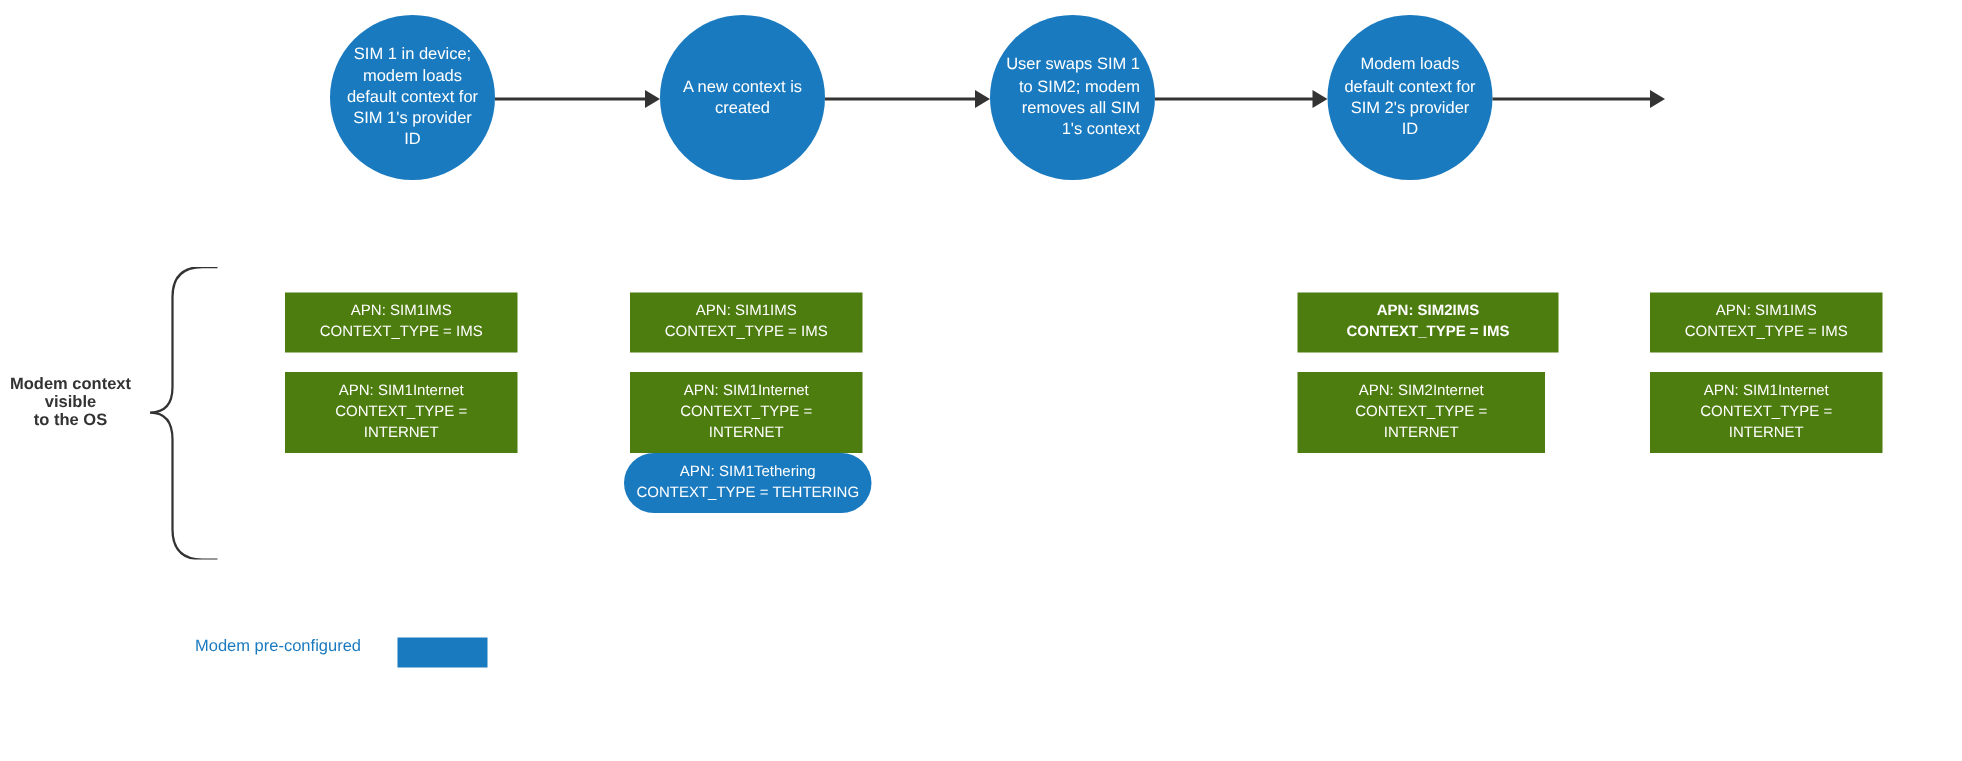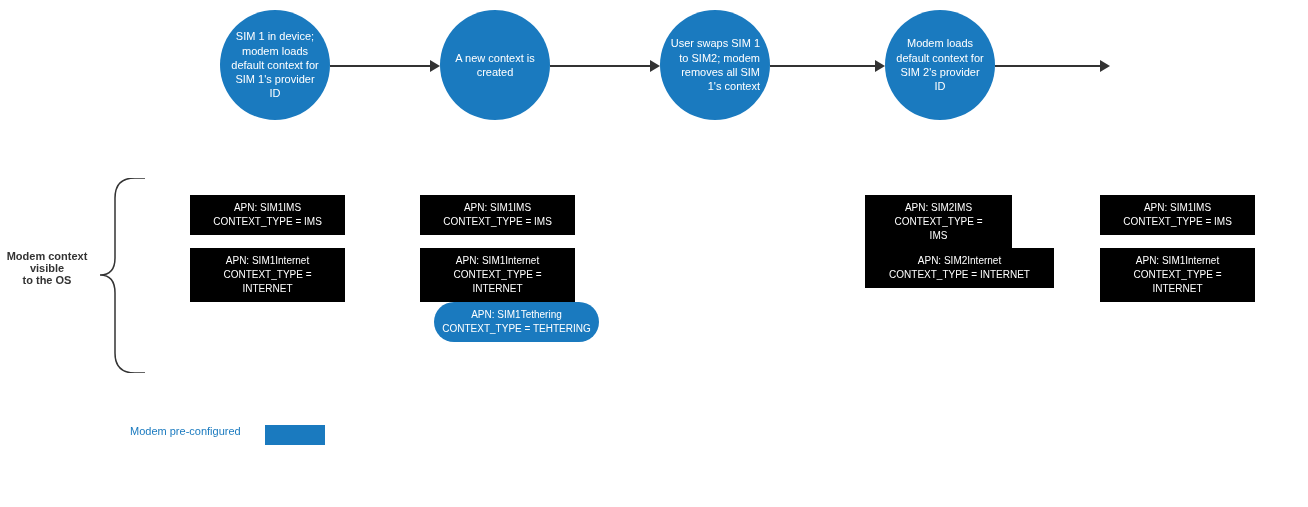--- a/index.html
+++ b/index.html
@@ -50,21 +50,21 @@
       right: -8px;
       top: -5px;
       border-left: 10px solid #333;
       border-top: 6px solid transparent;
       border-bottom: 6px solid transparent;
     }
 
     
     .ctx-box {
       position: absolute;
-      background: #000000;
+      background: #4d7c0f;
       color: #fff;
       font-size: 10px;
       text-align: center;
       padding: 6px 20px;
       line-height: 1.4;
     }
 
     
     .ctx-box-round {
       position: absolute;
@@ -156,29 +156,29 @@
       <div>CONTEXT_TYPE = INTERNET</div>
     </div>
     <div class="ctx-box" style="left: 420px; top: 195px; width: 155px; min-height: 38px;">
       <div>APN: SIM1IMS</div>
       <div>CONTEXT_TYPE = IMS</div>
     </div>
     <div class="ctx-box" style="left: 420px; top: 248px; width: 155px; min-height: 38px;">
       <div>APN: SIM1Internet</div>
       <div>CONTEXT_TYPE = INTERNET</div>
     </div>
-    <div class="ctx-box-round" style="left: 434px; top: 302px; width: 165px; min-height: 38px;">
+    <div class="ctx-box-round" style="left: 416px; top: 302px; width: 165px; min-height: 38px;">
       <div>APN: SIM1Tethering</div>
       <div>CONTEXT_TYPE = TEHTERING</div>
     </div>
-    <div class="ctx-box" style="left: 865px; top: 195px; width: 147px; min-height: 38px;">
+    <div class="ctx-box" style="left: 865px; top: 195px; width: 174px; min-height: 38px; font-weight: bold;">
       <div>APN: SIM2IMS</div>
       <div>CONTEXT_TYPE = IMS</div>
     </div>
-    <div class="ctx-box" style="left: 865px; top: 248px; width: 189px; min-height: 38px;">
+    <div class="ctx-box" style="left: 865px; top: 248px; width: 165px; min-height: 38px;">
       <div>APN: SIM2Internet</div>
       <div>CONTEXT_TYPE = INTERNET</div>
     </div>
     <div class="ctx-box" style="left: 1100px; top: 195px; width: 155px; min-height: 38px;">
       <div>APN: SIM1IMS</div>
       <div>CONTEXT_TYPE = IMS</div>
     </div>
     <div class="ctx-box" style="left: 1100px; top: 248px; width: 155px; min-height: 38px;">
       <div>APN: SIM1Internet</div>
       <div>CONTEXT_TYPE = INTERNET</div>

